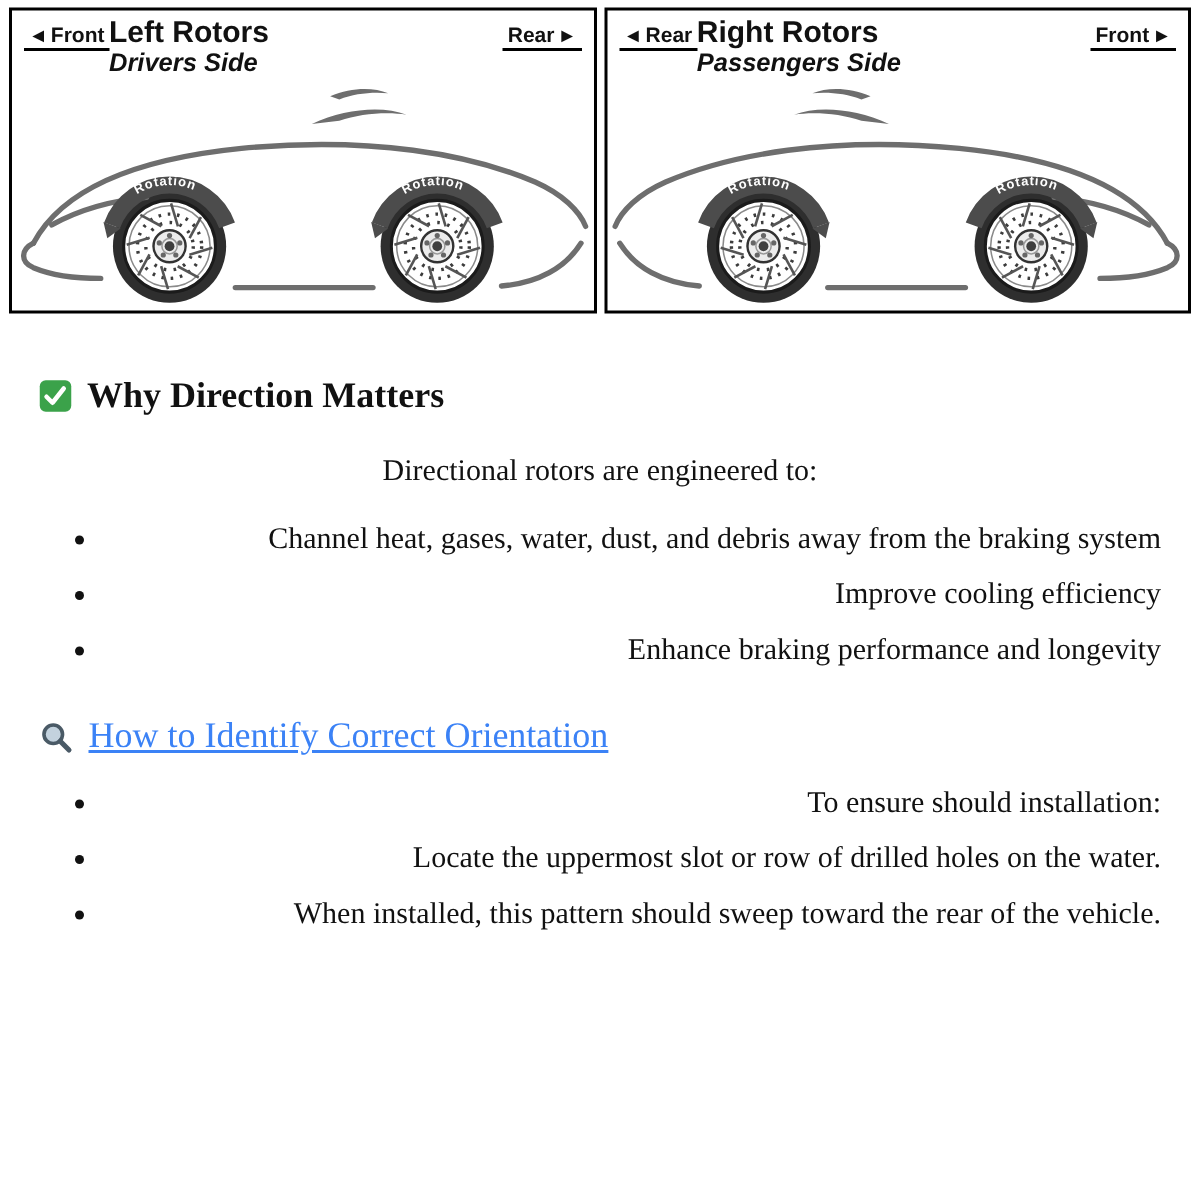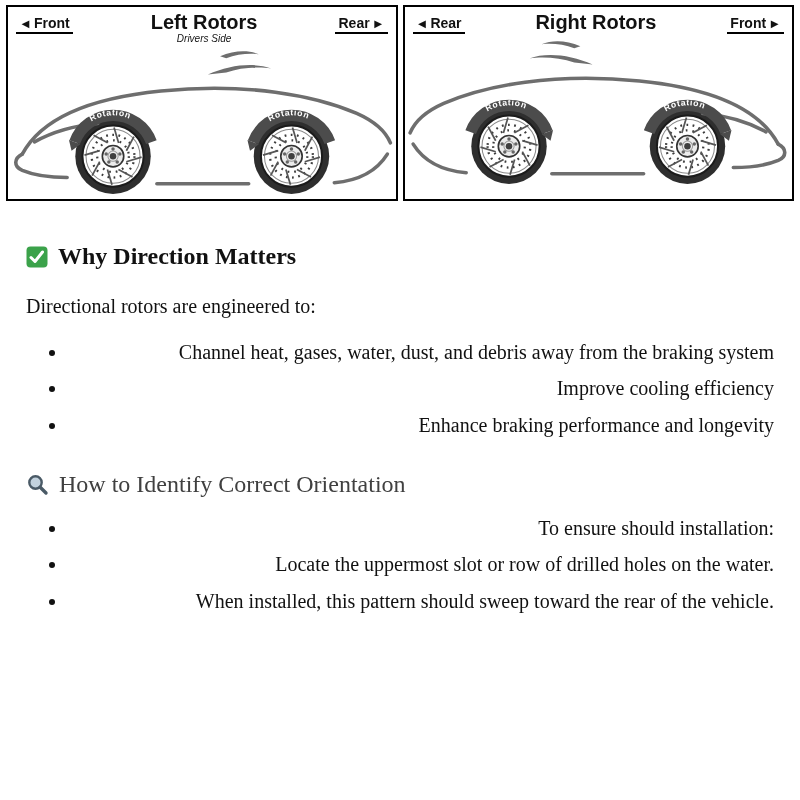--- a/index.html
+++ b/index.html
@@ -34,23 +34,23 @@
     align-items:center;
     gap:2px;
     font-weight:700;
     font-size:14px;
     border-bottom:2px solid #000;
     padding:0 3px 1px;
     margin-top:4px;
     white-space:nowrap;
   }
   .dir .arr { font-size:13px; line-height:1; }
-  .panel-title-block { flex:1; text-align:center; line-height:1.1; }
+  .panel-title-block { flex:1; text-align:left; line-height:1.1; }
   .panel-title { font-size:20px; font-weight:700; }
-  .panel-subtitle { font-size:10px; font-weight:400; font-style:italic; }
+  .panel-subtitle { font-size:17px; font-weight:700; font-style:italic; }
   .car-svg { width:100%; display:block; }
   .rot-text {
     font-family:"Liberation Sans", sans-serif;
     font-size:8.5px;
     font-weight:700;
     fill:#ffffff;
     letter-spacing:0.6px;
   }
 
   
@@ -62,23 +62,23 @@
   .intro { margin:6px 0 2px; }
   .sec-heading {
     display:flex;
     align-items:center;
     gap:10px;
     margin:26px 0 4px;
     font-size:24px;
     font-weight:700;
     line-height:1.3;
   }
-  .sec-heading.regular { font-weight:400; color:#404040; }
+  .sec-heading.regular { font-weight:400; color:#3b82f6;text-decoration:underline; }
   .sec-heading .icon-box { flex:0 0 auto; display:inline-flex; }
-  .lead { margin:18px 0 0; }
+  .lead { margin:18px 15px 0;text-align:center; }
   ul.bullets { margin:12px 0 4px; padding-left:42px; }
   ul.bullets li { margin:3px 0; padding-left:3px;text-align:right; }
 </style>
 </head>
 <body>
 
 <svg width="0" height="0" style="position:absolute" aria-hidden="true">
   <defs>
     <g id="rotor">
       <circle r="30" fill="#ffffff" stroke="#1b1b1b" stroke-width="2"></circle>
@@ -155,20 +155,21 @@
   </div>
 
   <div class="panel">
     <div class="panel-header">
       <span class="dir">
         <span class="arr">◄</span>
         <span>Rear</span>
       </span>
       <span class="panel-title-block">
         <div class="panel-title">Right Rotors</div>
+        <div class="panel-subtitle">Passengers Side</div>
       </span>
       <span class="dir">
         <span>Front</span>
         <span class="arr">►</span>
       </span>
     </div>
     <svg class="car-svg" viewBox="0 0 380 152">
       <g transform="translate(380,0) scale(-1,1)">
         <use href="#carbody"></use>
       </g>

